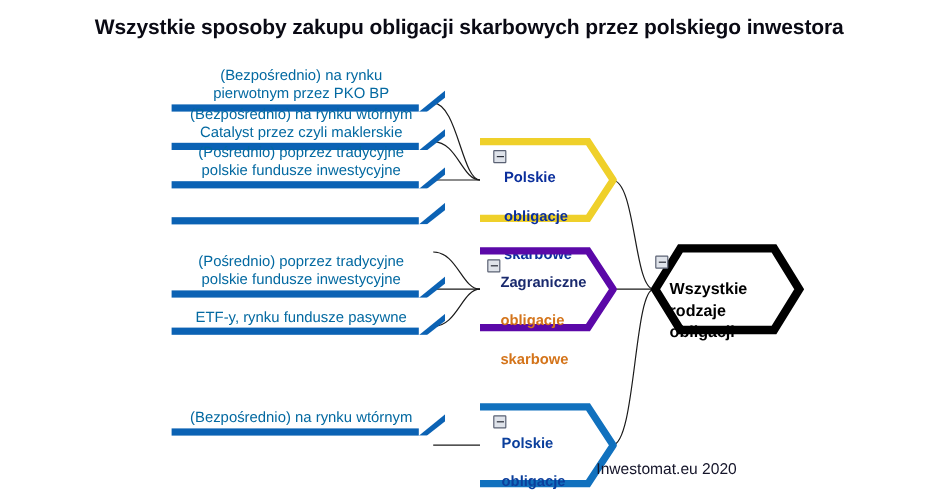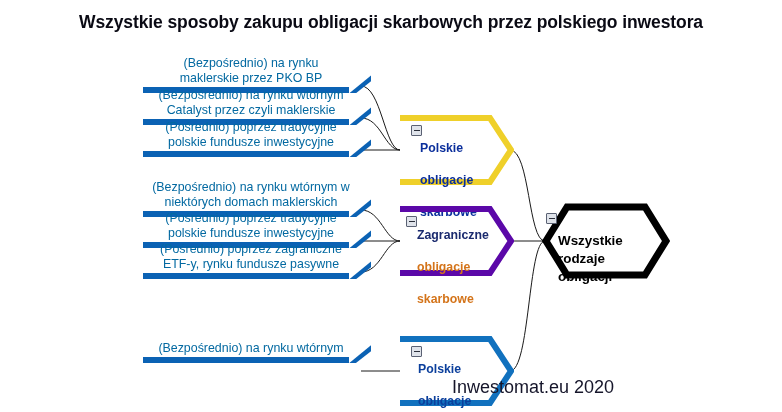--- a/index.html
+++ b/index.html
@@ -142,21 +142,21 @@
     font-weight: bold;
     color: #000000;
     white-space: pre-line;
   }
 
   
   .footer {
     position: absolute;
     right: 16px;
     bottom: 14px;
-    font-size: 18px;
+    font-size: 13px;
     color: #15152a;
   }
 </style>
 </head>
 <body>
 
 <div id="canvas">
 
   <svg id="wires" viewBox="0 0 782 412" width="782" height="412">
     <g fill="none" stroke="#1a1a1a" stroke-width="1">
@@ -173,56 +173,55 @@
 
       <path d="M510,150 C530,150 528,241 545,241"></path>
       <path d="M510,241 L545,241"></path>
       <path d="M510,371 C530,371 528,241 545,241"></path>
     </g>
   </svg>
 
   <div class="page-title">Wszystkie sposoby zakupu obligacji skarbowych przez polskiego inwestora</div>
 
   <div class="leaf" style="left:143px; top:56px;">
-    <div class="leaf-text"><span>(Bezpośrednio) na rynku</span><br><span>maklerskie przez PKO BP</span></div>
+    <div class="leaf-text"><span>(Bezpośrednio) na rynku</span><br><span>pierwotnym przez PKO BP</span></div>
     <div class="leaf-bar">
         <span class="tail"></span>
       </div>
   </div>
 
   <div class="leaf" style="left:143px; top:88px;">
     <div class="leaf-text"><span>(Bezpośrednio) na rynku wtórnym</span><br><span>Catalyst przez czyli maklerskie</span></div>
     <div class="leaf-bar">
         <span class="tail"></span>
       </div>
   </div>
 
   <div class="leaf" style="left:143px; top:120px;">
     <div class="leaf-text"><span>(Pośrednio) poprzez tradycyjne</span><br><span>polskie fundusze inwestycyjne</span></div>
     <div class="leaf-bar">
         <span class="tail"></span>
       </div>
   </div>
 
   <div class="leaf" style="left:143px; top:180px;">
-    <div class="leaf-text"><span>(Bezpośrednio) na rynku wtórnym w</span><br><span>niektórych domach maklerskich</span></div>
     <div class="leaf-bar">
         <span class="tail"></span>
       </div>
   </div>
 
   <div class="leaf" style="left:143px; top:211px;">
     <div class="leaf-text"><span>(Pośrednio) poprzez tradycyjne</span><br><span>polskie fundusze inwestycyjne</span></div>
     <div class="leaf-bar">
         <span class="tail"></span>
       </div>
   </div>
 
   <div class="leaf" style="left:143px; top:242px;">
-    <div class="leaf-text"><span>(Pośrednio) poprzez zagraniczne</span><br><span>ETF-y, rynku fundusze pasywne</span></div>
+    <div class="leaf-text"><br><span>ETF-y, rynku fundusze pasywne</span></div>
     <div class="leaf-bar">
         <span class="tail"></span>
       </div>
   </div>
 
   <div class="leaf" style="left:143px; top:341px;">
     <div class="leaf-text"><span>(Bezpośrednio) na rynku wtórnym</span><br></div>
     <div class="leaf-bar">
         <span class="tail"></span>
       </div>

